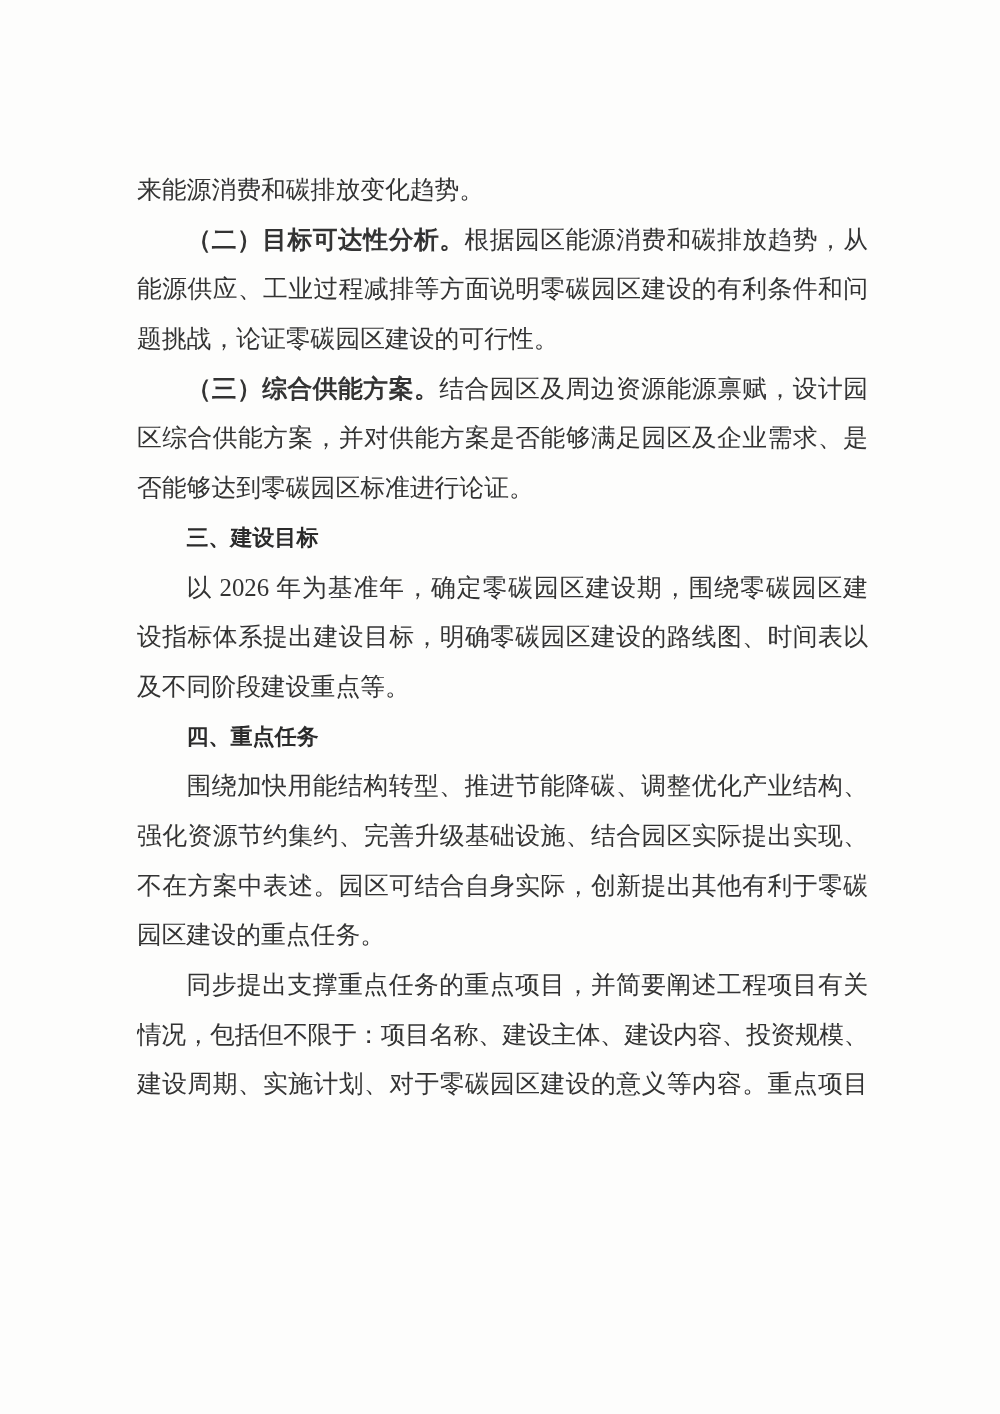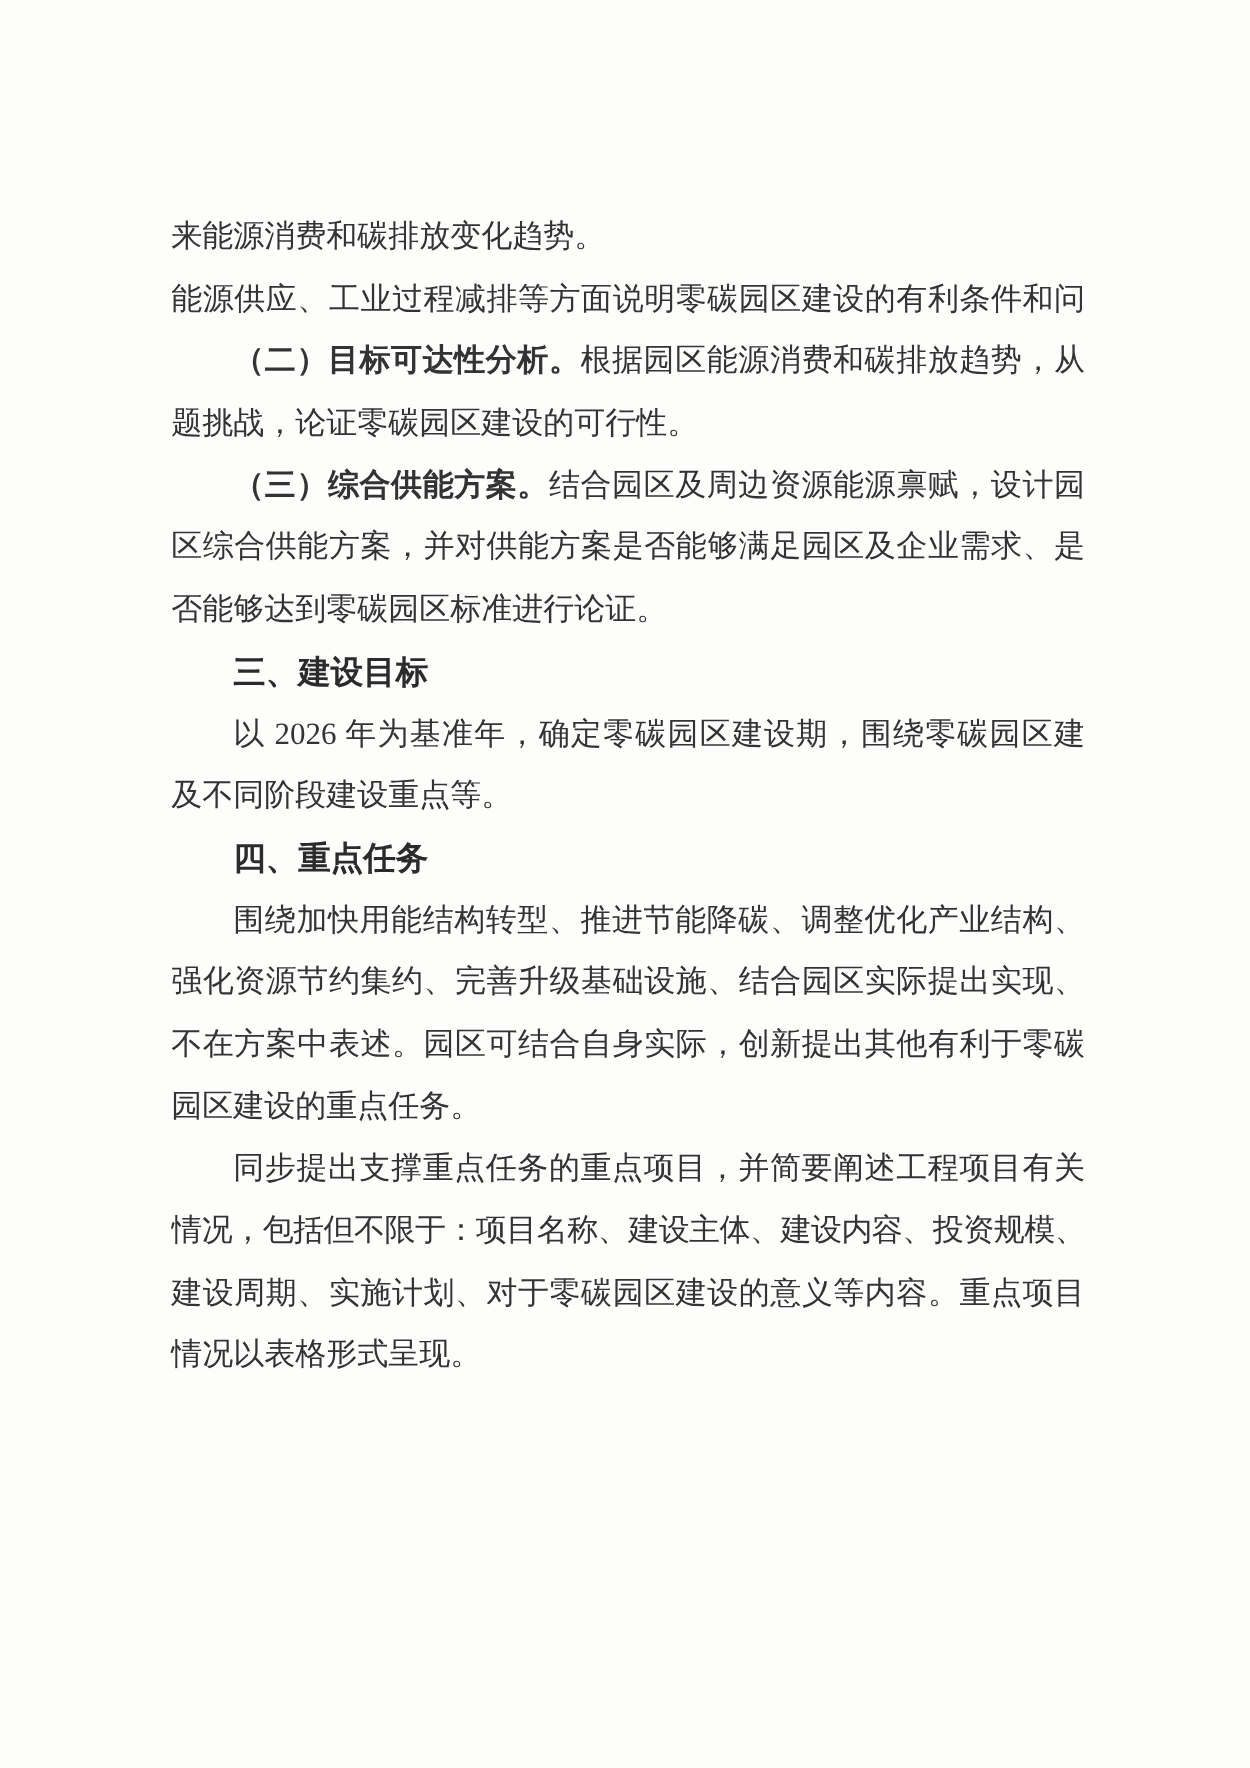--- a/index.html
+++ b/index.html
@@ -29,50 +29,50 @@
     text-align: justify;
     text-align-last: justify;
     overflow: hidden;
   }
   .line.indent { padding-left: 49.6px; }
   .line.tight { letter-spacing: -0.5px; }
   .lead { font-weight: 700; }
   .line.heading {
     font-family: "Liberation Sans", "DejaVu Sans", sans-serif;
     font-weight: 700;
-    font-size: 26px;
+    font-size: 22px;
     color: #2b2b2b;
     padding-left: 49.6px;
   }
 </style>
 </head>
 <body>
 
 <div class="page">
 
   <div class="line"><span>来能源消费和碳排放变化趋势。</span></div>
 
+  <div class="line full indent"><span class="lead">（二）目标可达性分析。</span><span>根据园区能源消费和碳排放趋势，从</span></div>
   <div class="line full"><span>能源供应、工业过程减排等方面说明零碳园区建设的有利条件和问</span></div>
-  <div class="line full indent"><span class="lead">（二）目标可达性分析。</span><span>根据园区能源消费和碳排放趋势，从</span></div>
   <div class="line"><span>题挑战，论证零碳园区建设的可行性。</span></div>
 
   <div class="line full indent"><span class="lead">（三）综合供能方案。</span><span>结合园区及周边资源能源禀赋，设计园</span></div>
   <div class="line full"><span>区综合供能方案，并对供能方案是否能够满足园区及企业需求、是</span></div>
   <div class="line"><span>否能够达到零碳园区标准进行论证。</span></div>
 
   <div class="line heading"><span>三、建设目标</span></div>
 
   <div class="line full indent"><span>以 2026 年为基准年，确定零碳园区建设期，围绕零碳园区建</span></div>
+  <div class="line full"><span>设指标体系提出建设目标，明确零碳园区建设的路线图、时间表以</span></div>
   <div class="line"><span>及不同阶段建设重点等。</span></div>
 
   <div class="line heading"><span>四、重点任务</span></div>
 
   <div class="line full indent"><span>围绕加快用能结构转型、推进节能降碳、调整优化产业结构、</span></div>
   <div class="line full"><span>强化资源节约集约、完善升级基础设施、结合园区实际提出实现、</span></div>
   <div class="line full"><span>不在方案中表述。园区可结合自身实际，创新提出其他有利于零碳</span></div>
   <div class="line"><span>园区建设的重点任务。</span></div>
 
   <div class="line full indent"><span>同步提出支撑重点任务的重点项目，并简要阐述工程项目有关</span></div>
   <div class="line full tight"><span>情况，包括但不限于：项目名称、建设主体、建设内容、投资规模、</span></div>
   <div class="line full"><span>建设周期、实施计划、对于零碳园区建设的意义等内容。重点项目</span></div>
-  <div class="line"><span>情况以表格形式呈现。</span></div>
 
 </div>
 
 </body></html>

